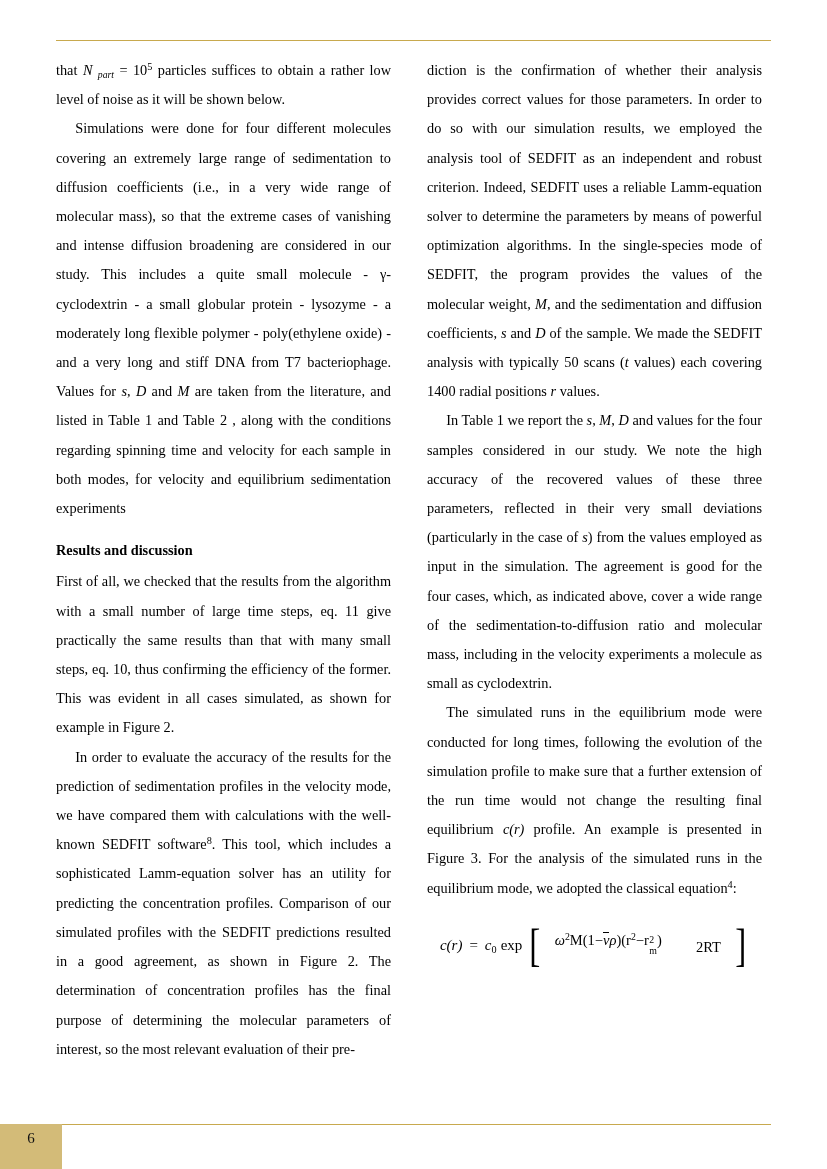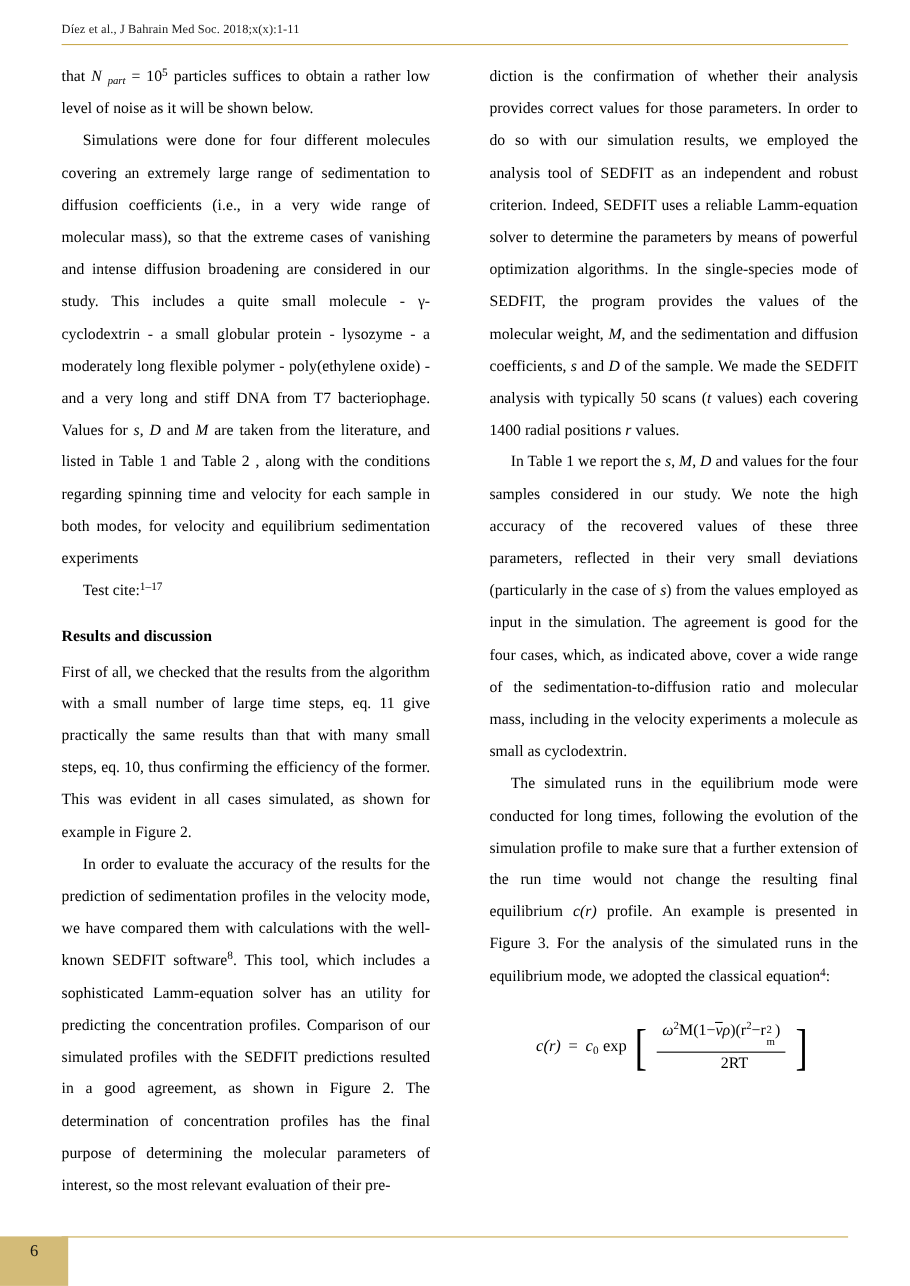--- a/index.html
+++ b/index.html
@@ -42,21 +42,21 @@
   }
 
   
   .columns {
     position: absolute;
     left: 56px;
     top: 56px;
     width: 715px;
     height: 1040px;
     display: flex;
-    gap: 54px;
+    gap: 36px;
   }
   .col {
     width: 335px;
     flex: 0 0 335px;
   }
 
   p.para {
     margin: 0;
     font-size: 14.3px;
     line-height: 29.2px;
@@ -117,21 +117,20 @@
   .bracket {
     display: inline-block;
     font-size: 46px;
     line-height: 0.72;
     font-weight: 300;
     transform: scaleX(0.72);
     margin: 0 1px;
   }
   .frac {
     display: inline-flex;
-    flex-direction: column;
     align-items: center;
     vertical-align: middle;
     margin: 0 2px;
   }
   .frac .num {
     padding: 0 5px 3px 5px;
     font-size: 14.5px;
     white-space: nowrap;
   }
   .frac .bar {
@@ -200,32 +199,30 @@
     box-sizing: border-box;
     font-size: 15px;
     color: #111111;
   }
 </style>
 </head>
 <body>
 
 <div class="page">
 
-  <div class="running-head">Díez et al., J Bahrain Med Soc. 2018;x(x):1-11</div>
   <div class="header-rule"></div>
 
   <div class="columns">
 
     <div class="col">
 
       <p class="para noindent"><span>that </span><i>N</i>&nbsp;<i class="eq-sub">part</i><span> = 10</span><sup class="cite">5</sup><span> particles suffices to obtain a rather low level of noise as it will be shown below.</span></p>
 
       <p class="para"><span>Simulations were done for four different molecules covering an extremely large range of sedimentation to diffusion coefficients (i.e., in a very wide range of molecular mass), so that the extreme cases of vanishing and intense diffusion broadening are considered in our study.  This includes a quite small molecule - γ-cyclodextrin - a small globular protein - lysozyme - a moderately long flexible polymer - poly(ethylene oxide) - and a very long and stiff DNA from T7 bacteriophage. Values for </span><i>s</i><span>, </span><i>D</i><span> and </span><i>M</i><span> are taken from the literature, and listed in Table 1 and Table 2 , along with the conditions regarding spinning time and velocity for each sample in both modes, for velocity and equilibrium sedimentation experiments</span></p>
 
-      <p class="para lastline-left"><span>Test cite:</span><sup class="cite">1–17</sup></p>
 
       <h2 class="section-head">Results and discussion</h2>
 
       <p class="para noindent">First of all, we checked that the results from the algorithm with a small number of large time steps, eq. 11 give practically the same results than that with many small steps, eq. 10, thus confirming the efficiency of the former.  This was evident in all cases simulated, as shown for example in Figure 2.</p>
 
       <p class="para"><span>In order to evaluate the accuracy of the results for the prediction of sedimentation profiles in the velocity mode, we have compared them with calculations with the well-known SEDFIT software</span><sup class="cite">8</sup><span>. This tool, which includes a sophisticated Lamm-equation solver has an utility for predicting the concentration profiles.  Comparison of our simulated profiles with the SEDFIT predictions resulted in a good agreement, as shown in Figure 2.  The determination of concentration profiles has the final purpose of determining the molecular parameters of interest, so the most relevant evaluation of their pre-</span></p>
 
     </div>
 
     <div class="col">

